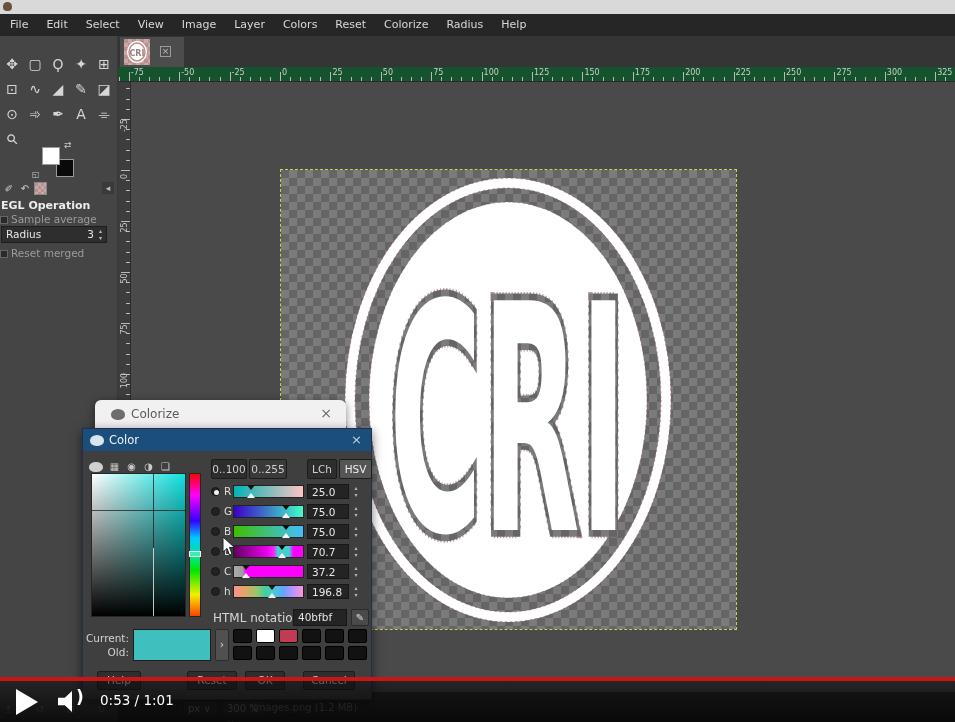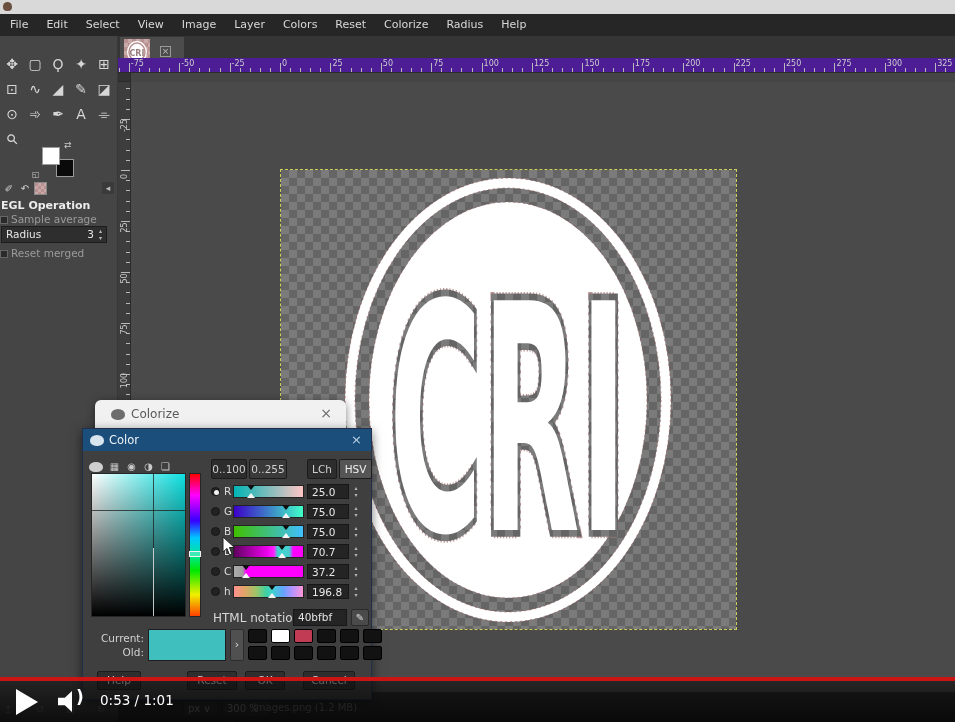--- a/index.html
+++ b/index.html
@@ -40,21 +40,21 @@
   #radius-spin .arrows { position:absolute; right:1px; top:0; width:9px; height:15px; color:#bbb; font-size:6px; line-height:7px; text-align:center; }
 
   
   #tabstrip { position:absolute; left:118px; top:36px; width:837px; height:31px; background:#353535; }
   #image-tab { position:absolute; left:2px; top:1px; width:64px; height:30px; background:#4c4c4c; }
   #tab-thumb { position:absolute; left:4px; top:2px; width:26px; height:26px;
       background:conic-gradient(#c9a8a8 25%, #b89090 0 50%, #c9a8a8 0 75%, #b89090 0); background-size:8px 8px; }
   #tab-close { position:absolute; left:40px; top:9px; width:11px; height:11px; border:1px solid #9a9a9a; color:#bdbdbd; font-size:9px; line-height:9px; text-align:center; }
 
   #ruler-corner { position:absolute; left:118px; top:67px; width:13px; height:15px; background:#333; border-right:1px solid #2a2a2a; border-bottom:1px solid #2a2a2a; }
-  #h-ruler { position:absolute; left:118px; top:58px; width:837px; height:15px; background:#4c1d95; border-bottom:1px solid #2b2b2b; overflow:hidden; }
+  #h-ruler { position:absolute; left:118px; top:67px; width:837px; height:15px; background:#14532d; border-bottom:1px solid #2b2b2b; overflow:hidden; }
   #v-ruler { position:absolute; left:118px; top:82px; width:13px; height:600px; background:#3d3d3d; border-right:1px solid #2b2b2b; overflow:hidden; }
   .htick { position:absolute; bottom:0; width:1px; background:#b9b9b9; }
   .hlabel { position:absolute; top:1px; font-size:8px; color:#cdcdcd; }
   .vtick { position:absolute; right:0; height:1px; background:#b9b9b9; }
   .vlabel { position:absolute; left:0px; font-size:8px; color:#cdcdcd; transform:rotate(-90deg); transform-origin:center; width:20px; text-align:center; }
 
   #canvas-area { position:absolute; left:131px; top:82px; width:824px; height:610px; background:#4a4a4a; }
   #canvas { position:absolute; left:281px; top:170px; width:455px; height:459px;
       background-image:conic-gradient(#7b7b7b 25%, #656565 0 50%, #7b7b7b 0 75%, #656565 0); background-size:16px 16px;
       outline:1px dashed #cfcf5a; }
@@ -111,21 +111,21 @@
   .grad-B { background:linear-gradient(to right,#40bf00,#40bfff); }
   .grad-L { background:linear-gradient(to right,#600060 0%,#ee00ee 48%,#ff22ff 58%,#45d0d0 63%,#45d0d0 80%,#ff00ff 86%,#ff00ff 100%); }
   .grad-C { background:linear-gradient(to right,#ababab 0%,#9d9d9d 13%,#ff00ff 17%,#ff00ff 100%); }
   .grad-h { background:linear-gradient(to right,#ff9090 0%,#dfa565 16%,#9fc468 32%,#40cf9f 46%,#3fd0d0 56%,#66a2ff 72%,#b293ff 84%,#ff95d8 100%); }
 
   #html-row { position:absolute; left:130px; top:180px; width:158px; height:18px; }
   #html-label { position:absolute; left:0; top:2px; color:#d6d6d6; font-size:12px; }
   #html-field { position:absolute; left:80px; top:0; width:54px; height:17px; background:#242424; border:1px solid #171717; color:#e4e4e4; font-size:10.5px; line-height:15px; padding-left:4px; }
   #html-copy { position:absolute; left:138px; top:0; width:18px; height:17px; background:#4a4a4a; border:1px solid #2a2a2a; border-radius:2px; color:#ddd; font-size:10px; text-align:center; line-height:15px; }
 
-  #current-old { position:absolute; left:15px; top:200px; width:290px; height:34px; }
+  #current-old { position:absolute; left:0; top:200px; width:290px; height:34px; }
   #cur-label, #old-label { position:absolute; left:0; width:46px; text-align:right; color:#d2d2d2; font-size:10.5px; }
   #cur-label { top:3px; } #old-label { top:17px; }
   #co-swatch { position:absolute; left:50px; top:0; width:78px; height:32px; border:1px solid #1e1e1e; }
   #co-swatch .half { width:100%; height:50%; }
   #palette-expand { position:absolute; left:132px; top:0; width:14px; height:32px; background:#505050; border:1px solid #2c2c2c; border-radius:2px; color:#ddd; font-size:11px; text-align:center; line-height:30px; }
   #palette { position:absolute; left:150px; top:0; width:138px; height:32px; }
   .pal-cell { position:absolute; width:19px; height:14px; border-radius:2px; border:1px solid #000; }
 
   #cd-buttons { position:absolute; left:0; top:242px; width:290px; height:22px; }
   .cd-action { position:absolute; top:0; height:19px; background:#2e2e2e; border:1px solid #1c1c1c; border-radius:2px; color:#d2d2d2; font-size:10.5px; text-align:center; line-height:17px; }

